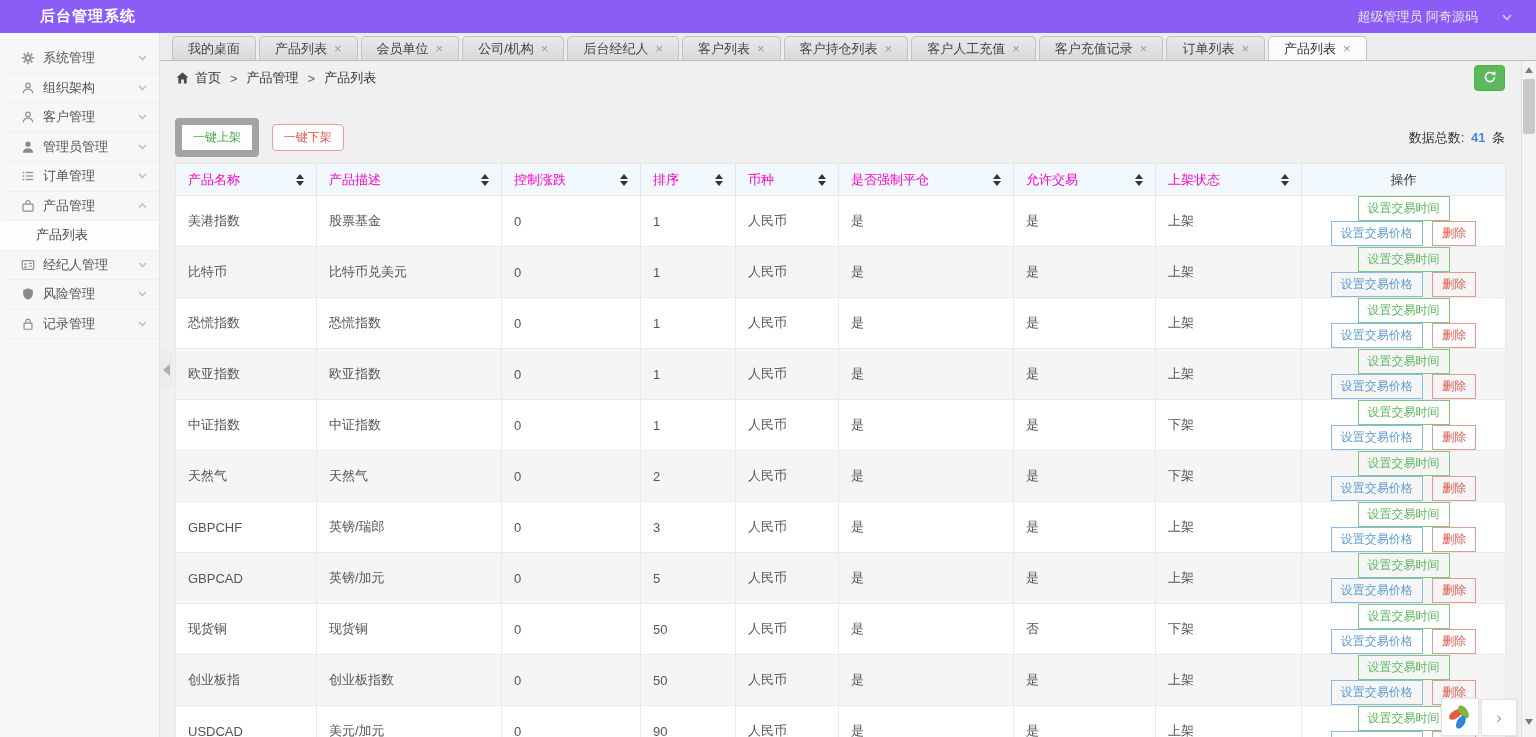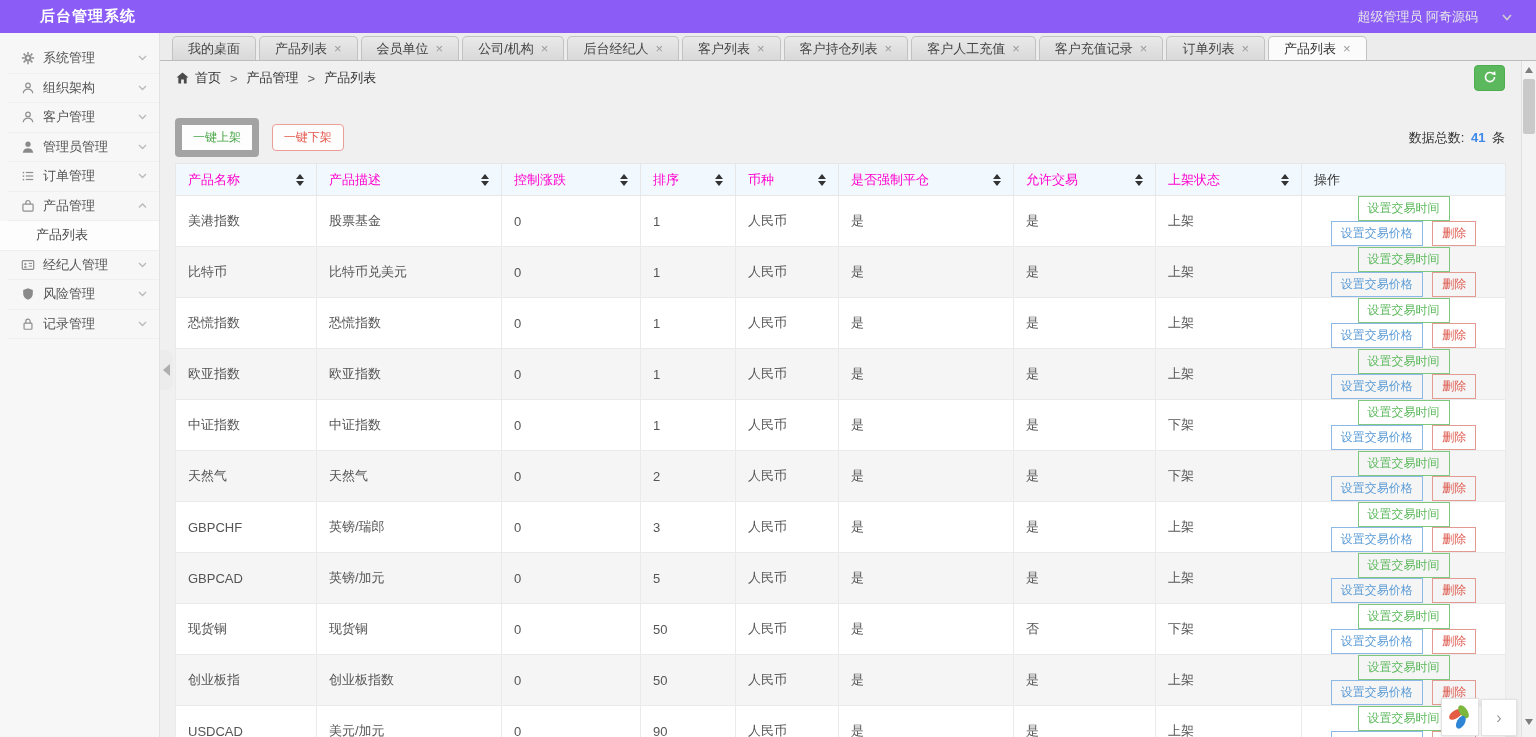--- a/index.html
+++ b/index.html
@@ -44,21 +44,21 @@
   .toolbar { margin:23px 31px 6px 15px; display:flex; align-items:center; justify-content:space-between; }
   .pill { font-size:12px; padding:4px 11px; border-radius:4px; background:#fdfdfd; cursor:pointer; }
   .pill.green { color:#48a648; border:7px solid #a3a3a3; margin-right:9px; }
   .pill.red   { color:#e4564a; border:1px solid #eb9d97; }
   .total { font-size:13px; color:#333; }
   .total b { color:#3f89e8; font-weight:bold; margin:0 3px; }
   
   table { width:1330px; margin:0 31px 0 15px; border-collapse:collapse; table-layout:fixed; background:#fff; }
   th { background:#f1f8fe; height:32px; padding:0 12px; border:1px solid #e7e7e7; text-align:left;
     color:#ff00cc; font-weight:normal; font-size:13px; cursor:pointer; }
-  th.c-actions { color:#333; text-align:left; }
+  th.c-actions { color:#333; text-align:center; }
   .th-flex { display:flex; align-items:center; }
   .th-flex .sort { margin-left:auto; display:flex; flex-direction:column; align-items:center; }
   .sort i { display:block; width:0; height:0; border-left:4px solid transparent; border-right:4px solid transparent; }
   .sort .up { border-bottom:5px solid #333; margin-bottom:2px; }
   .sort .dn { border-top:5px solid #333; }
   td { height:35px; padding:0 12px; border:1px solid #eaeaea; color:#555; font-size:13px; background:#fff; }
   tbody tr:nth-child(even) td { background:#f5f5f5; }
   td.c-actions { text-align:center; padding:0 4px; }
   .btn { display:inline-block; font-size:12px; padding:3px 9px; border-radius:0; background:transparent;
     margin:0 3px; cursor:pointer; font-family:inherit; }

